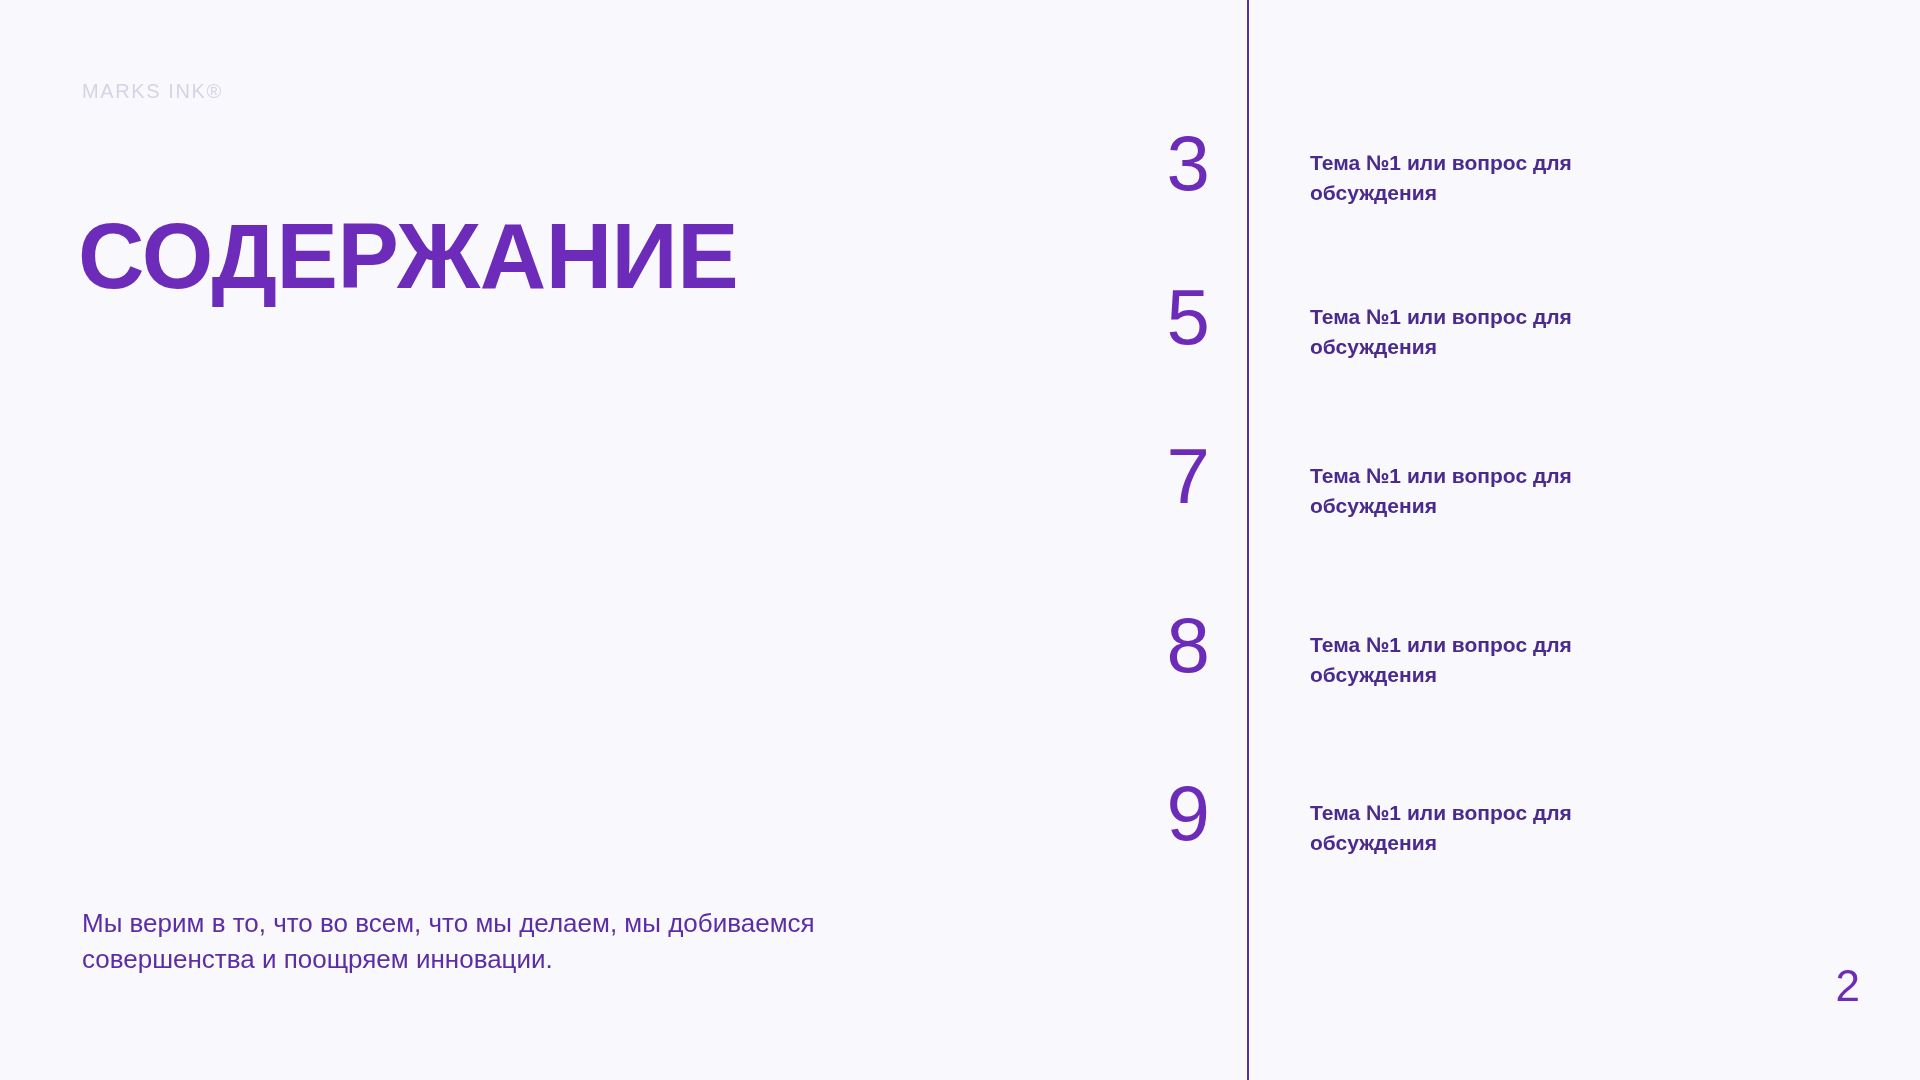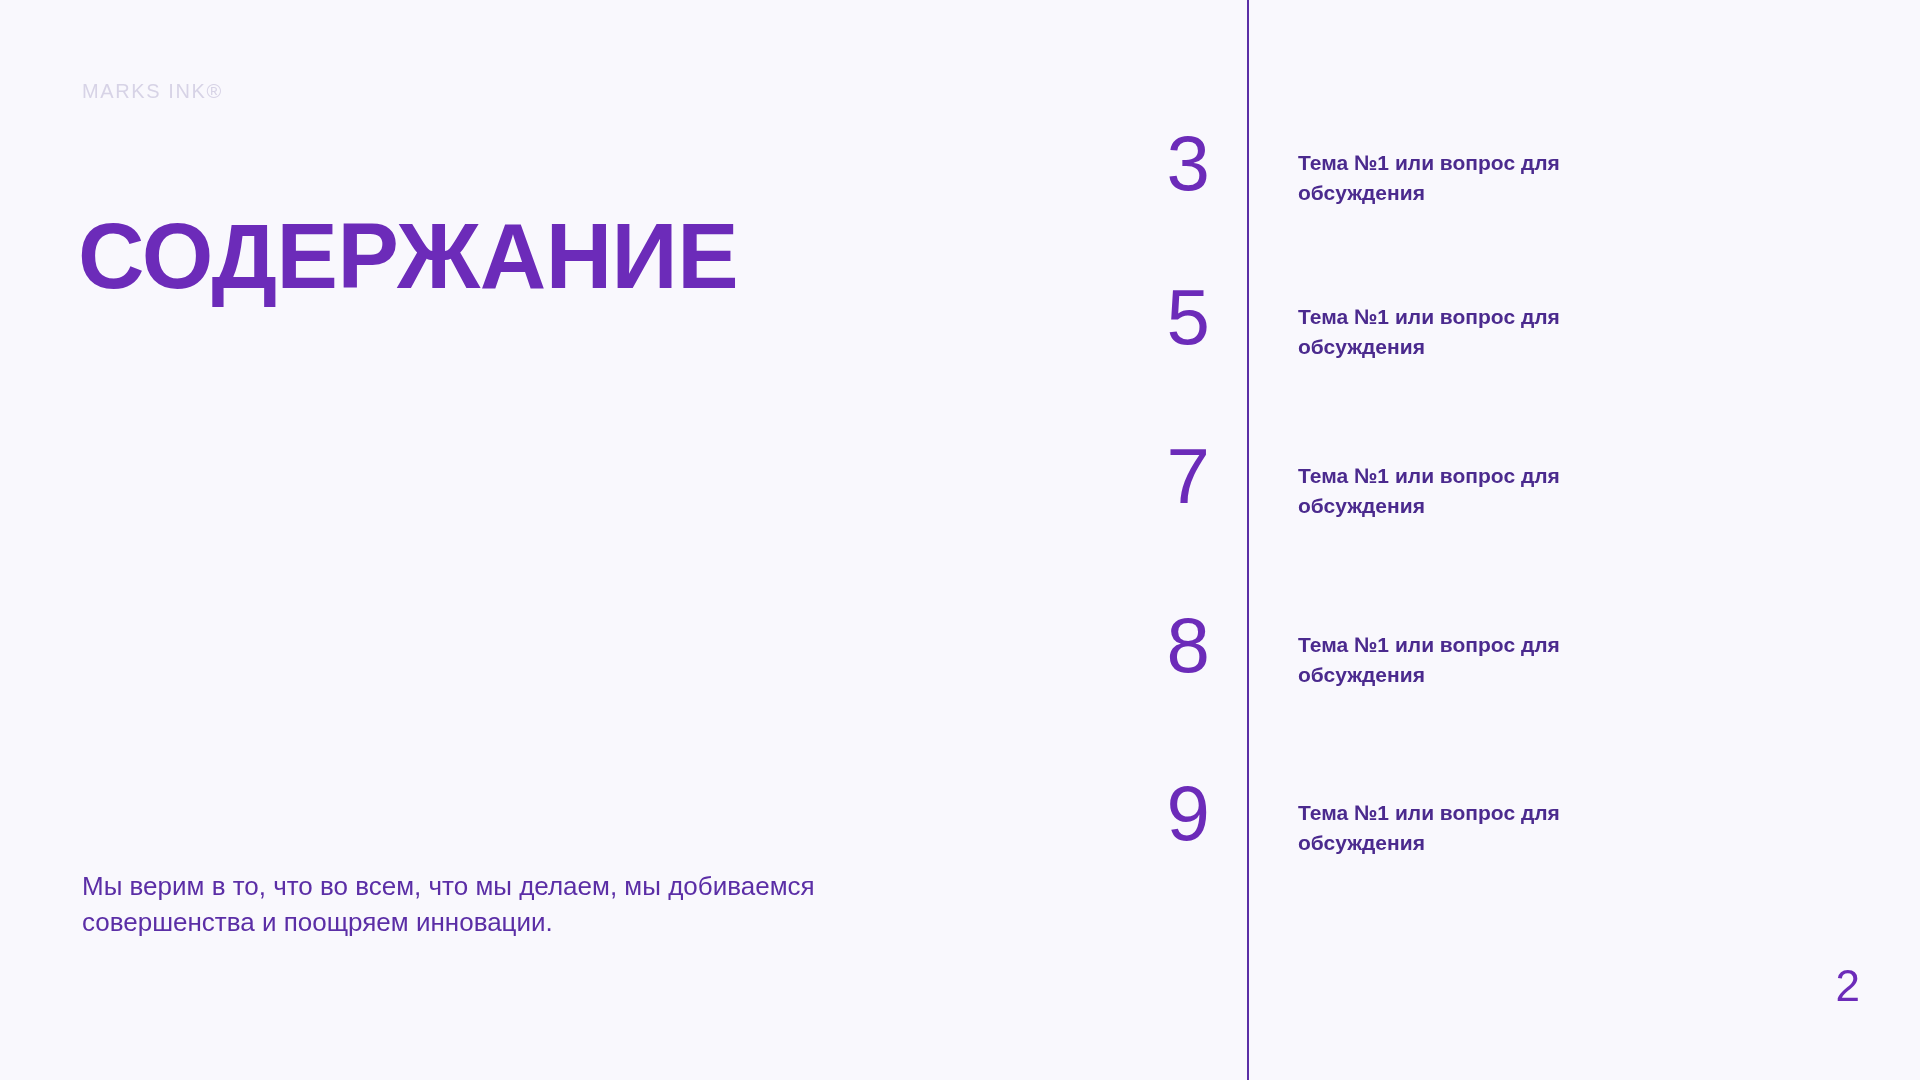--- a/index.html
+++ b/index.html
@@ -50,21 +50,21 @@
     line-height: 1.02;
     letter-spacing: -0.5px;
     color: #6c2bb9;
     font-weight: 700;
     white-space: nowrap;
   }
 
   .tagline {
     position: absolute;
     left: 82px;
-    top: 843px;
+    top: 880px;
     width: 770px;
     font-size: 26px;
     line-height: 1.38;
     color: #5b2ea6;
     font-weight: 400;
   }
 
   
   .divider {
     position: absolute;
@@ -99,21 +99,21 @@
     padding-right: 40px;
     box-sizing: border-box;
     font-size: 78px;
     line-height: 0.86;
     color: #6c2bb9;
     font-weight: 400;
   }
 
   .toc-label {
     width: 330px;
-    margin-left: 48px;
+    margin-left: 60px;
     font-size: 21px;
     line-height: 1.42;
     color: #4b2a8e;
     font-weight: 600;
     padding-top: 18px;
     box-sizing: border-box;
   }
 
   .page-number {
     position: absolute;

